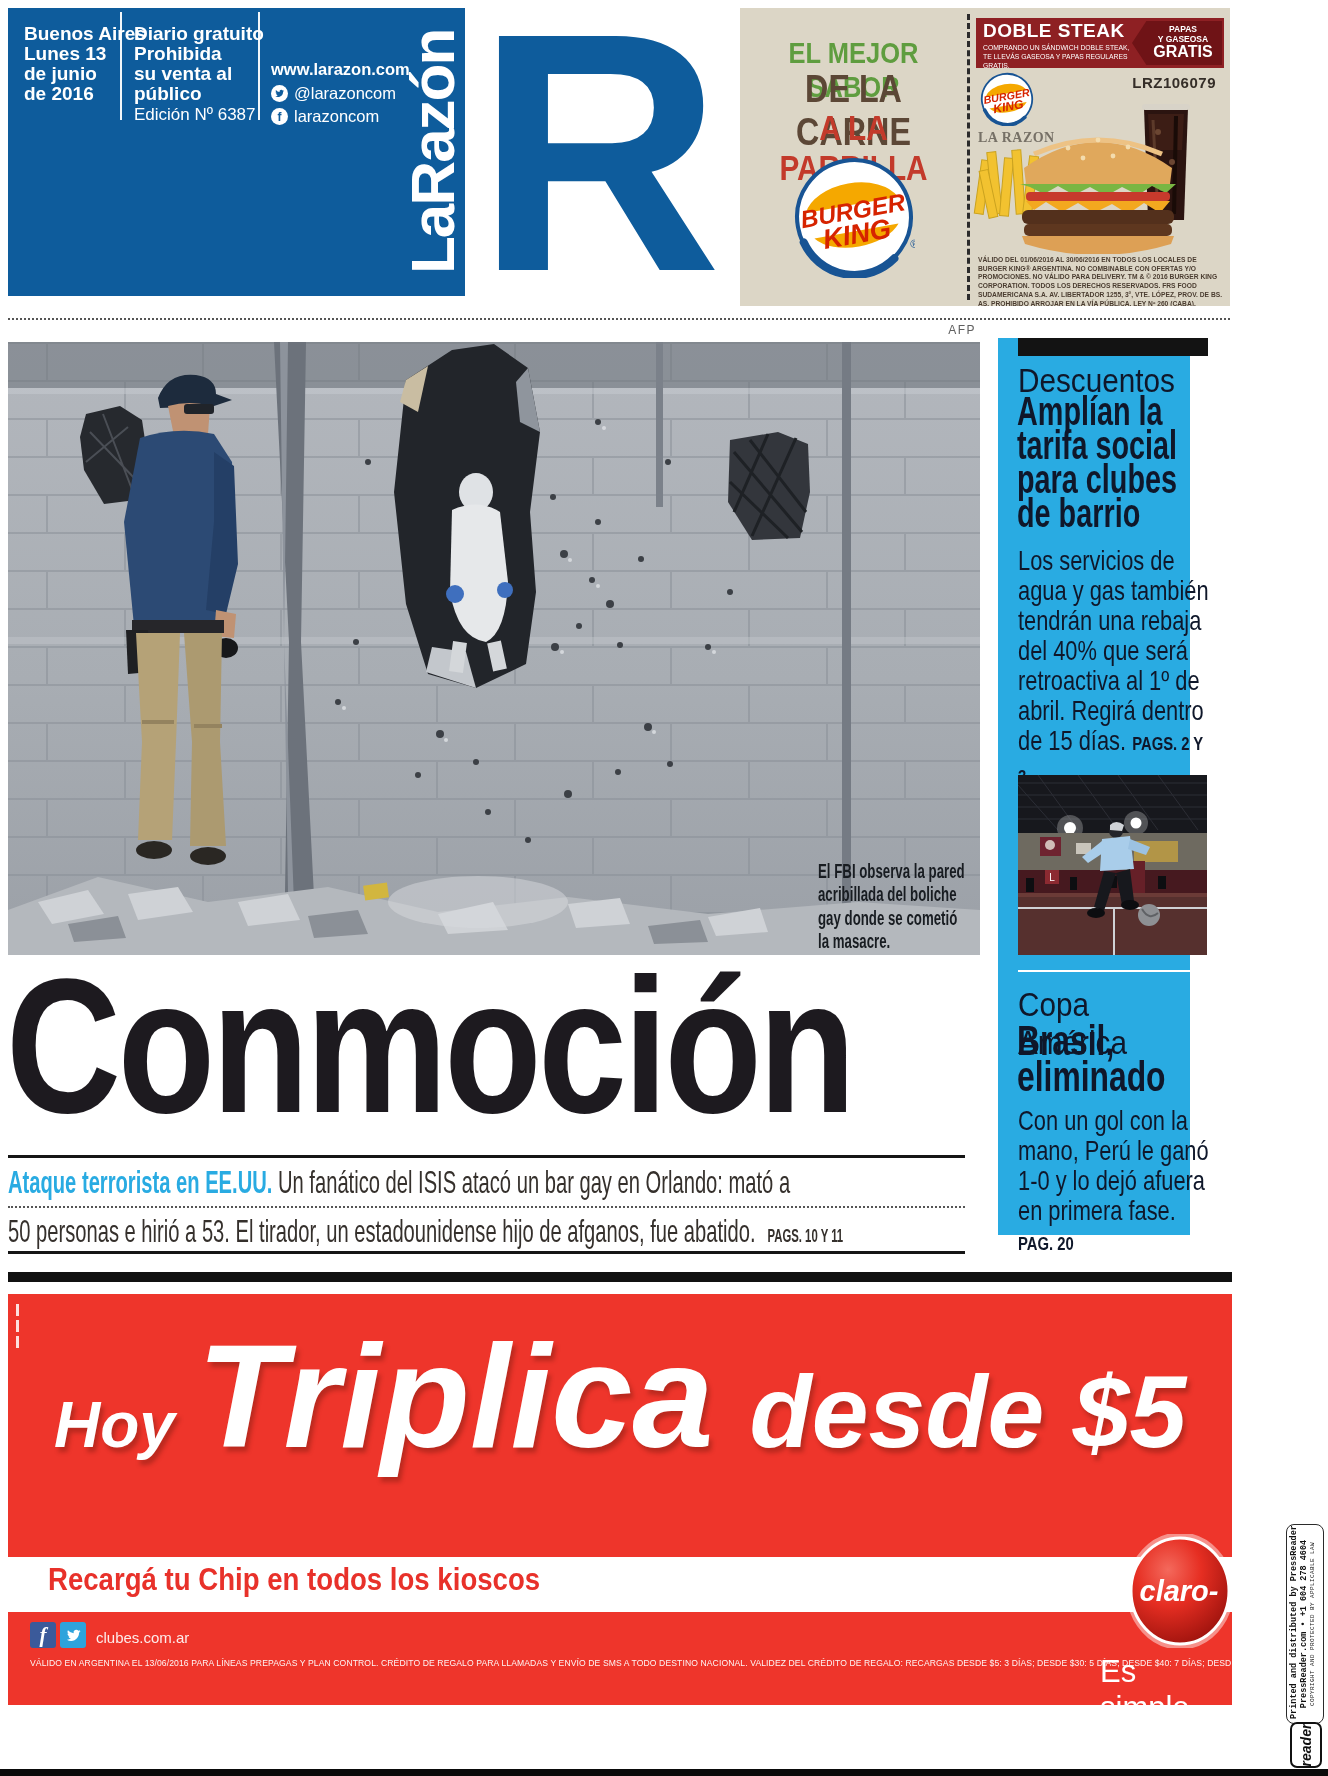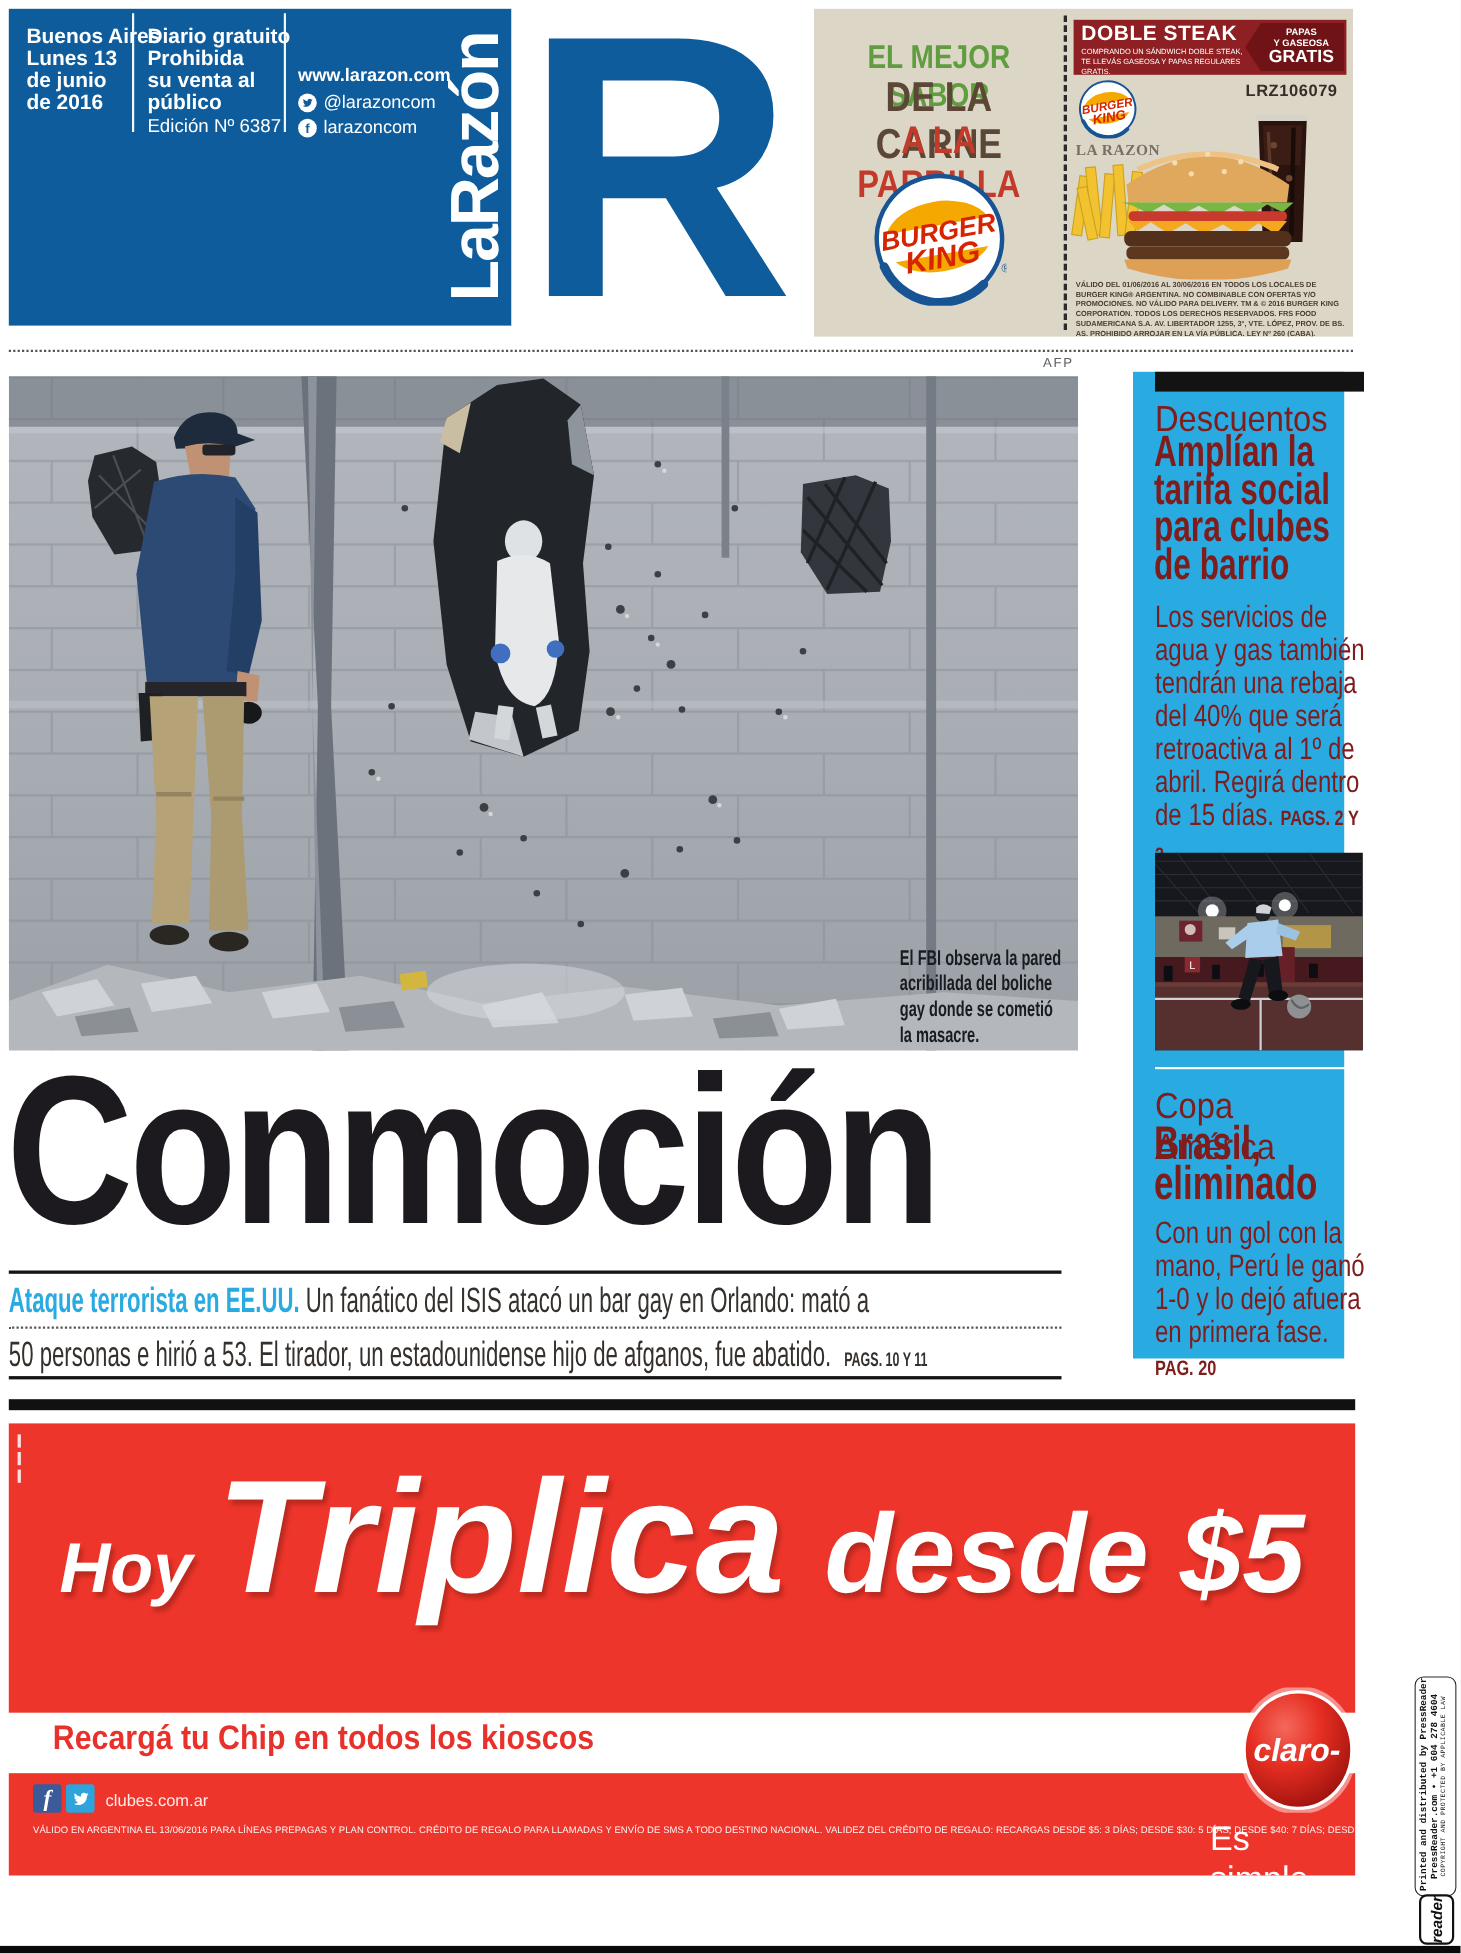--- a/index.html
+++ b/index.html
@@ -58,21 +58,21 @@
   #rule-a{left:8px;top:1155px;width:957px;}
   .deck{left:8px;font-size:32px;color:#35302c;white-space:nowrap;transform:scaleX(.63);}
   #deck1{top:1164px;}
   .kicker{color:#29abe2;font-weight:bold;}
   #dot2{left:8px;top:1206px;width:957px;}
   #deck2{top:1213px;}
   .deck .pgs{font-size:18px;font-weight:bold;margin-left:10px;}
   #rule-b{left:8px;top:1251px;width:957px;}
 
   
-  #sb{left:1030px;top:338px;width:192px;height:897px;background:#29abe2;color:#7f1d1d;}
+  #sb{left:998px;top:338px;width:192px;height:897px;background:#29abe2;color:#0f172a;}
   #sb-bar{position:absolute;left:20px;top:0;width:190px;height:18px;background:#131313;}
   .sb-kicker{position:absolute;left:20px;font-size:33px;transform:scaleX(.9);transform-origin:left top;}
   .sb-h{position:absolute;left:19px;font-weight:bold;transform-origin:left top;}
   #sb-h1{top:56px;font-size:40px;line-height:34px;width:280px;transform:scaleX(.72);}
   .sb-body{position:absolute;left:20px;width:252px;font-size:28px;line-height:30px;transform:scaleX(.78);transform-origin:left top;}
   .sb-body .pgs{font-size:19px;font-weight:bold;}
   #sb-photo{position:absolute;left:20px;top:437px;width:189px;height:180px;}
   #sb-wrule{position:absolute;left:20px;top:632px;width:183px;height:2px;background:#fff;}
   #sb-h2{top:684px;font-size:43px;line-height:36px;transform:scaleX(.74);white-space:pre-line;}
 

